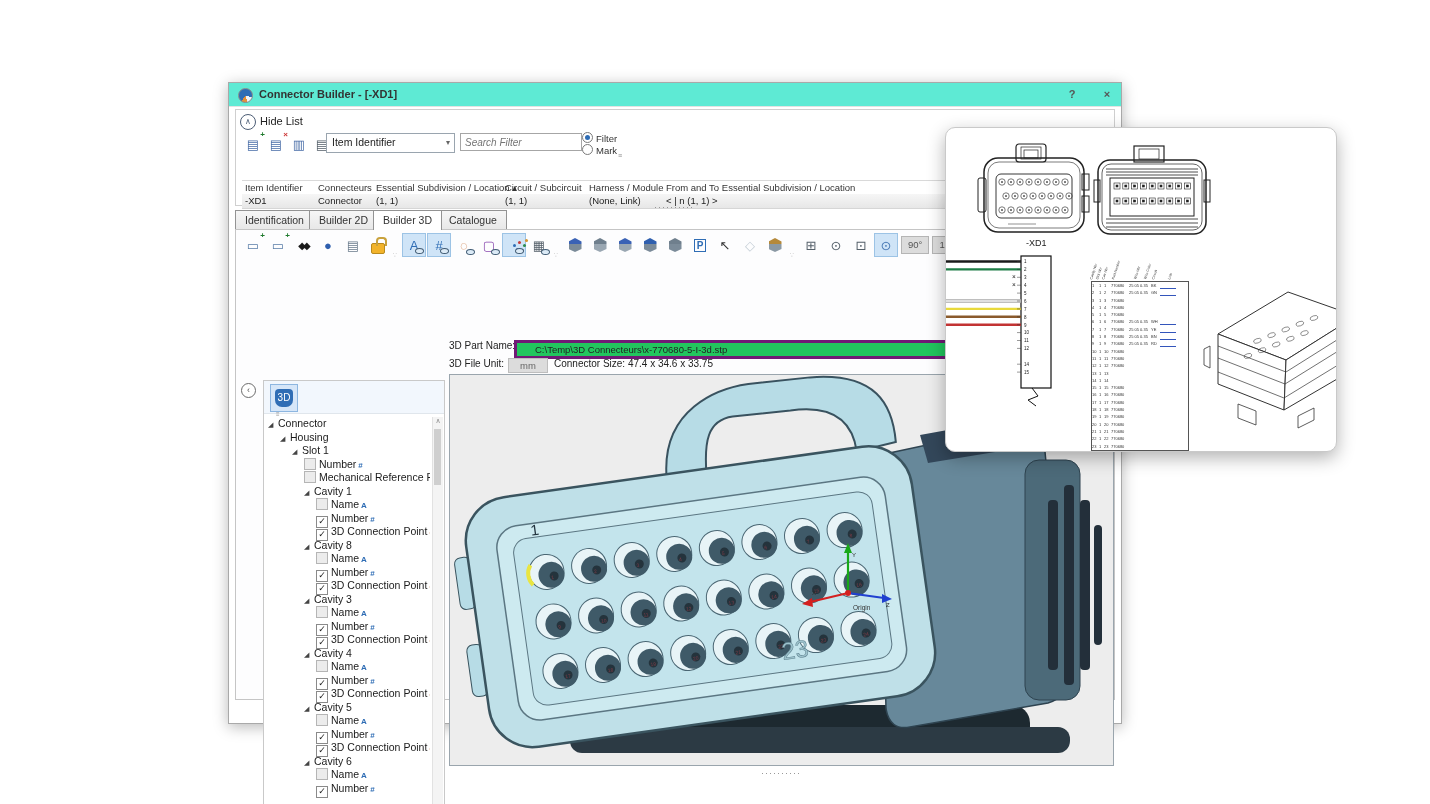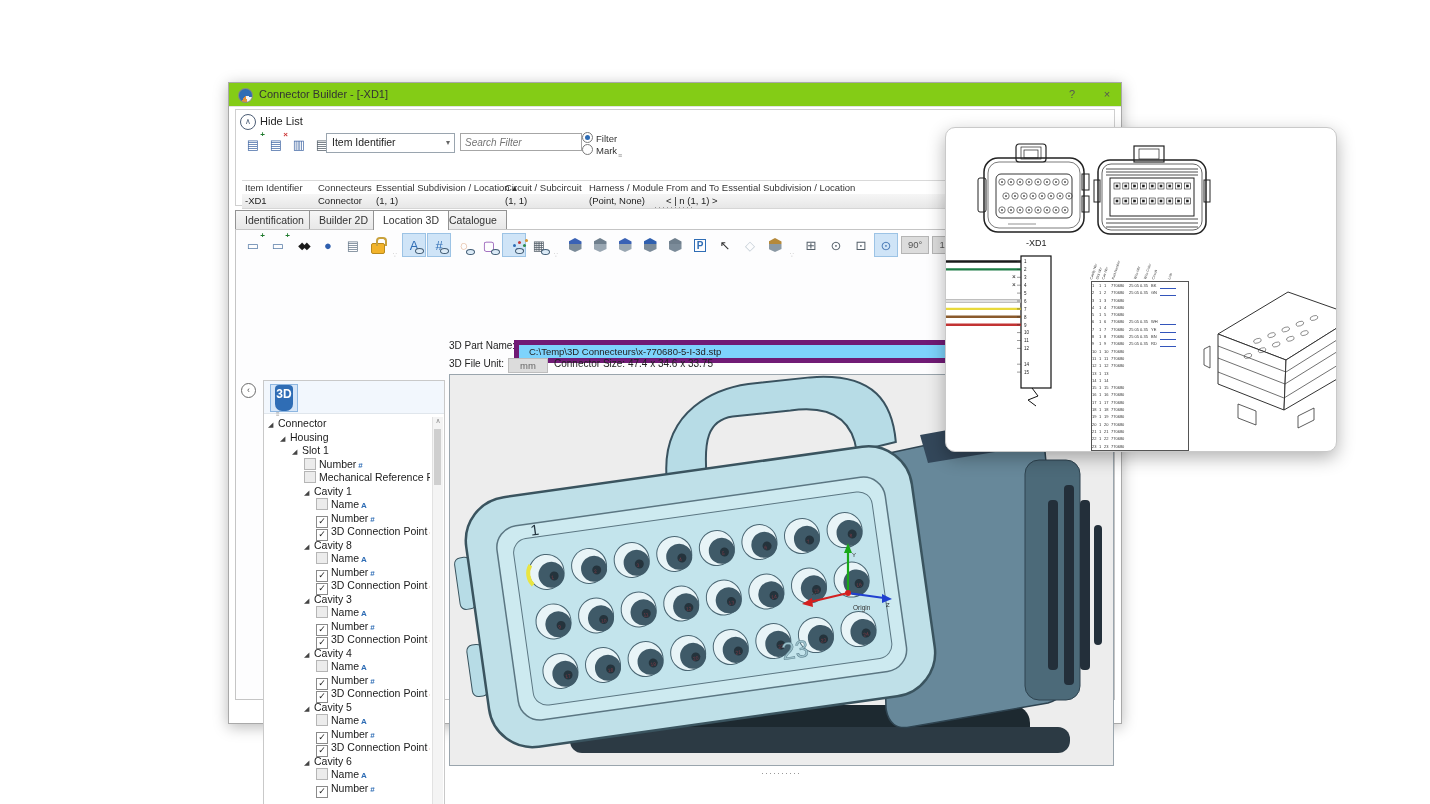--- a/index.html
+++ b/index.html
@@ -1,21 +1,21 @@
 <!DOCTYPE html>
 <html><head>
 <meta charset="utf-8">
 <style>
   html,body{margin:0;padding:0;width:1430px;height:804px;background:#fff;overflow:hidden;
     font-family:"Liberation Sans","DejaVu Sans",sans-serif;-webkit-font-smoothing:antialiased;}
   .abs{position:absolute;}
   
   #win{left:228px;top:82px;width:892px;height:640px;background:#fff;border:1px solid #a9a9a9;
        box-shadow:0 3px 14px rgba(0,0,0,.28);font-size:11px;color:#222;}
-  #titlebar{left:0;top:0;right:0;height:23px;background:#84cc16;border-bottom:1px solid #e3e3e3;}
+  #titlebar{left:0;top:0;right:0;height:23px;background:#5eead4;border-bottom:1px solid #e3e3e3;font-weight:bold;}
   #app-logo{left:9px;top:5px;width:13px;height:13px;border-radius:50%;
       background:conic-gradient(#2f6db5 0 30%,#f0f4f8 30% 45%,#e2903a 45% 60%,#2f6db5 60% 100%);border:1px solid #888;}
   #title-text{left:30px;top:5px;color:#333;font-size:11px;}
   .cap-btn{top:3px;width:26px;height:17px;text-align:center;line-height:17px;color:#555;font-size:11px;}
   
   #list-box{left:6px;top:26px;width:878px;height:95px;border:1px solid #cfcfcf;background:#fff;}
   #hide-circ{left:4px;top:4px;width:14px;height:14px;border:1.4px solid #4d5e76;border-radius:50%;
      color:#4d5e76;font-size:8px;line-height:13px;text-align:center;}
   #hide-lbl{left:24px;top:5px;font-size:11px;color:#222;}
   #flt-dd{left:90px;top:23px;width:122px;height:18px;border:1px solid #9aa5af;background:#fff;
@@ -57,37 +57,37 @@
   .icon-cube{width:13px;height:14px;clip-path:polygon(50% 0,100% 25%,100% 78%,50% 100%,0 78%,0 25%);}
   .tb-field{display:inline-block;height:16px;margin:4px 0 0 3px;padding:0 6px;background:#dcdcdc;border:1px solid #b5b5b5;
      font-size:9.5px;line-height:15px;color:#555;vertical-align:top;}
   
   #collapse-circ{left:5px;top:153px;width:13px;height:13px;border:1.2px solid #6b6b6b;border-radius:50%;
      text-align:center;line-height:12px;font-size:9px;color:#555;background:#fff;}
   #tree-panel{left:27px;top:150px;width:180px;height:461px;border:1px solid #c9c9c9;background:#fff;}
   #tree-top{left:0;top:0;right:0;height:32px;background:#f2f7fd;border-bottom:1px solid #e0e6ec;}
   #btn-3d{left:6px;top:3px;width:26px;height:26px;background:#d6e6f8;border:1px solid #8db6e0;
      display:flex;align-items:center;justify-content:center;}
-  #btn-3d .shield{width:18px;height:26px;background:#2f6db5;border-radius:4px 4px 7px 7px;color:#fff;
-     font-size:12px;font-weight:bold;text-align:center;line-height:18px;}
+  #btn-3d .shield{width:18px;height:18px;background:#2f6db5;border-radius:4px 4px 7px 7px;color:#fff;
+     font-size:10px;font-weight:normal;text-align:center;line-height:18px;}
   #tree-ovf{left:12px;top:30px;font-size:6px;color:#999;}
   #tree-scroll{left:2px;top:36px;width:164px;height:402px;overflow:hidden;}
   .trow{height:13.5px;line-height:13.5px;white-space:nowrap;font-size:10.5px;color:#1a1a1a;}
   .texp{display:inline-block;width:10px;font-size:7px;color:#444;vertical-align:0px;}
   .tchk{display:inline-block;width:10px;height:10px;border:1px solid #8a8a8a;background:#fff;margin-right:3px;
      vertical-align:-2px;font-size:9px;line-height:9px;text-align:center;color:#222;}
   .tchk.off{background:#ececec;border-color:#b5b5b5;}
   .tico{font-size:8px;margin-left:2px;font-weight:bold;}
   #vsb{left:168px;top:36px;width:10px;height:402px;background:#f4f4f4;border-left:1px solid #e2e2e2;
      font-size:7px;color:#888;text-align:center;}
   #vsb .thumb{position:absolute;left:1px;top:12px;width:7px;height:56px;background:#cfcfcf;}
   
   .flabel{font-size:10px;color:#222;}
-  #fname-in{left:278px;top:110px;width:598px;height:13px;border:5px solid #701a75;font-size:9.5px;
-     line-height:13px;padding-left:10px;color:#222;background:#7dd3fc;white-space:nowrap;overflow:hidden;}
+  #fname-in{left:278px;top:110px;width:598px;height:13px;border:3px solid #701a75;font-size:9.5px;
+     line-height:13px;padding-left:18px;color:#222;background:#22c55e;white-space:nowrap;overflow:hidden;}
   #funit-box{left:272px;top:128px;width:38px;height:13px;background:#dcdcdc;border:1px solid #bdbdbd;
      font-size:9.5px;line-height:13px;color:#666;text-align:center;}
   #viewport{left:213px;top:144px;width:663px;height:390px;background:#ededed;border:1px solid #9aa5ad;}
   
   #overlay{left:945px;top:127px;width:390px;height:323px;background:#fff;border:1px solid #c9c9c9;border-radius:10px;
       box-shadow:0 6px 18px rgba(0,0,0,.30);z-index:50;}
   #ov-label{left:80px;top:110px;font-size:9px;color:#222;}
   #mini-table{left:145px;top:118px;width:100px;height:206px;font-size:4px;color:#333;}
   #mt-head{position:absolute;left:0;top:0;width:100%;height:34px;}
   #mt-head span{position:absolute;bottom:0;transform:rotate(-72deg);transform-origin:left bottom;
@@ -147,30 +147,30 @@
         <span class="hcell" style="left: 134px;">Essential Subdivision / Location ▴</span>
         <span class="hcell" style="left: 263px;">Circuit / Subcircuit</span>
         <span class="hcell" style="left: 347px;">Harness / Module</span>
         <span class="hcell" style="left: 424px;">From and To Essential Subdivision / Location</span>
       </div>
     <div class="abs" id="grid-row">
         <span class="rcell" style="left: 3px;">-XD1</span>
         <span class="rcell" style="left: 76px;">Connector</span>
         <span class="rcell" style="left: 134px;">(1, 1)</span>
         <span class="rcell" style="left: 263px;">(1, 1)</span>
-        <span class="rcell" style="left: 347px;">(Point, None)</span>
+        <span class="rcell" style="left: 347px;">(None, Link)</span>
         <span class="rcell" style="left: 424px;">&lt; | n (1, 1) &gt;</span>
       </div>
   </div>
   <div class="abs dots" style="left:385px;top:119px;">··········</div>
 
   <div class="abs" id="tabstrip" style="left:6px;top:127px;width:878px;height:19px;">
       <div class="tab" style="left: 0px;">Identification</div>
       <div class="tab" style="left: 74px;">Builder 2D</div>
-      <div class="tab active" style="left: 138px;">Location 3D</div>
+      <div class="tab active" style="left: 138px;">Builder 3D</div>
       <div class="tab" style="left: 204px;">Catalogue</div>
     </div>
 
   <div class="abs" id="content-box">
 
     <div class="abs" id="tb3d" style="left:4px;top:2px;width:870px;height:26px;white-space:nowrap;"><div class="tb-btn">
           <span style="color: rgb(90, 125, 168);">▭</span>
           <span class="sub-plus">+</span>
         </div><div class="tb-btn">
           <span style="color: rgb(90, 125, 168);">▭</span>

